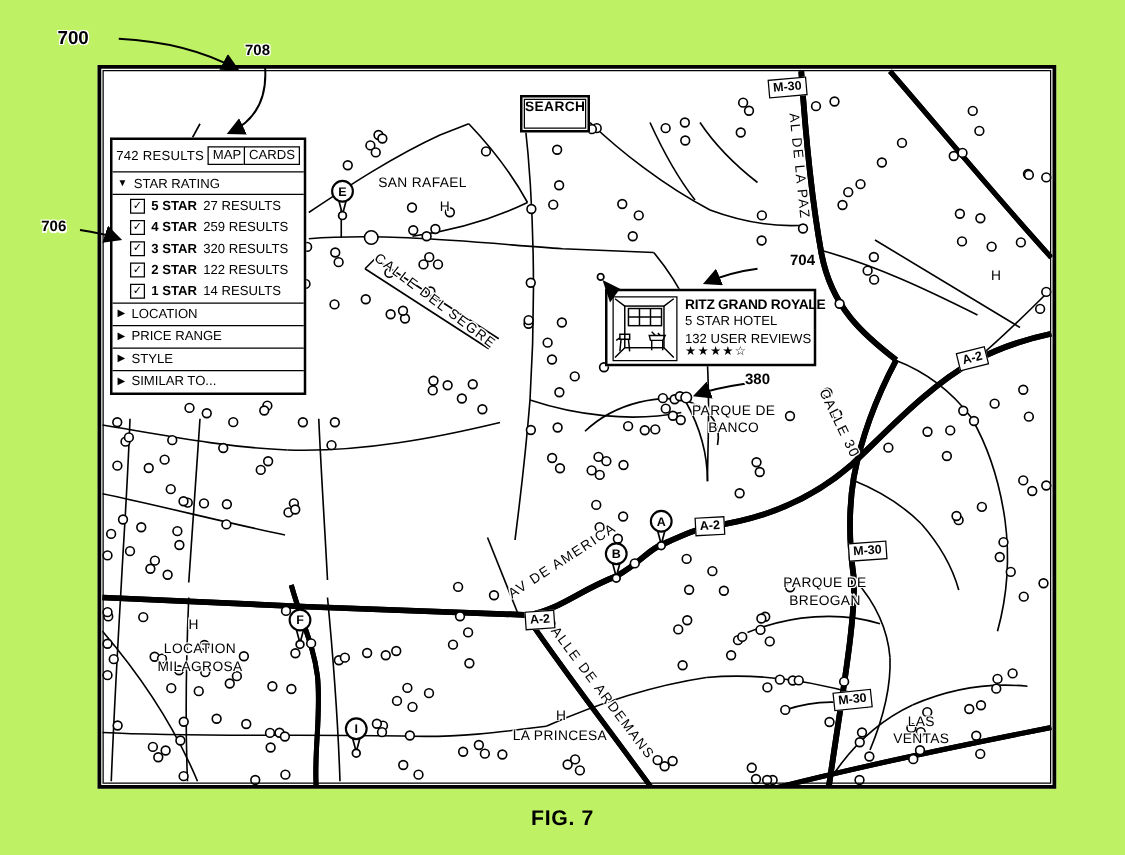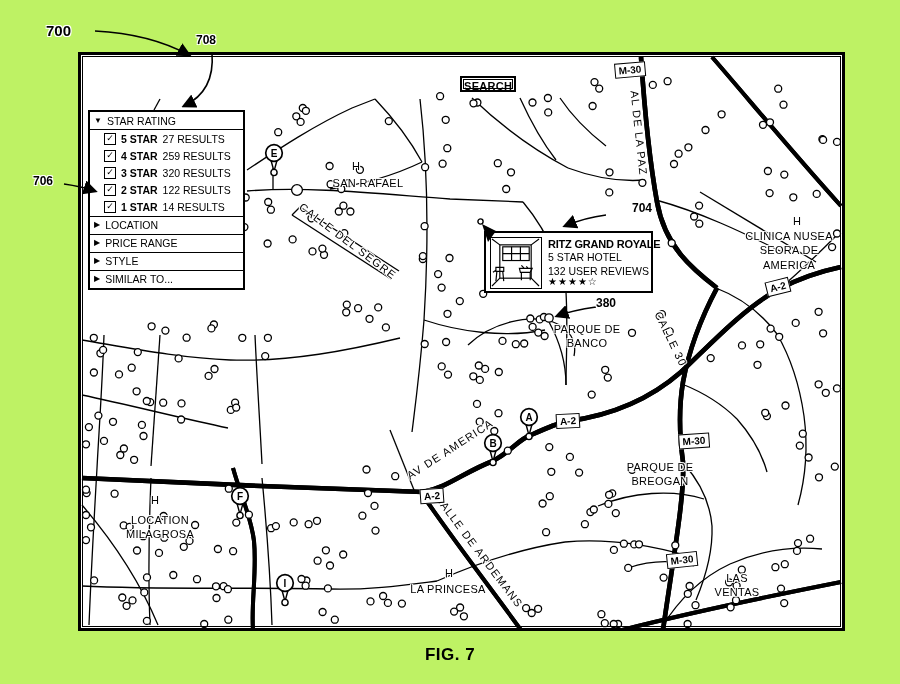--- a/index.html
+++ b/index.html
@@ -26,22 +26,22 @@
      text-shadow:-1px -1px 0 #fff,1px -1px 0 #fff,-1px 1px 0 #fff,1px 1px 0 #fff,0 0 2px #fff;}
   .map-label{font-size:11px;letter-spacing:.3px;white-space:pre-line;text-align:center;line-height:1.3;}
   .street-label{font-size:11px;letter-spacing:1.2px;white-space:nowrap;}
   .badge{border:1.7px solid #000;background:#fff;font-weight:bold;font-size:10px;
          padding:0 3px;line-height:13px;text-shadow:none;white-space:nowrap;}
   
   .ui{position:absolute;background:#fff;border:2px solid #000;box-sizing:border-box;}
   .searchbar{left:88px;top:75px;width:372px;height:23px;display:flex;align-items:center;}
   .searchbar .inner{position:absolute;inset:0;border:1px solid #000;display:flex;align-items:center;padding:0 6px;}
   .query{font-weight:bold;font-size:12px;letter-spacing:.2px;}
-  .searchbtn{position:absolute;left:416px;top:76px;width:56px;height:16px;border:2px solid #000;
-     background:#fff;box-sizing:border-box;padding:1px;cursor:pointer;margin-left:44px;}
+  .searchbtn{position:absolute;left:416px;top:76px;width:56px;height:30px;border:2px solid #000;
+     background:#fff;box-sizing:border-box;padding:1px;cursor:pointer;}
   .searchbtn .in{display:block;border:1px solid #000;height:100%;box-sizing:border-box;
      font-size:11px;font-weight:bold;text-align:center;line-height:13px;letter-spacing:.3px;}
   .panel{left:88px;top:110px;width:157px;font-size:10.5px;}
   .p-row1{display:flex;align-items:center;padding:3px 3px;border-bottom:1.7px solid #000;height:19px;}
   .p-count{flex:1;letter-spacing:.2px;}
   .tab{border:1.7px solid #000;padding:0 3px;line-height:13px;background:#fff;cursor:pointer;}
   .tab+.tab{margin-left:-1.7px;}
   .sec-head{display:flex;align-items:center;gap:5px;padding:2.5px 4px;cursor:pointer;}
   .sec-head.expanded{border-bottom:1.7px solid #000;}
   .sec-head.collapsed{border-top:1.7px solid #000;}
@@ -464,25 +464,23 @@
               <path class="pin-stem" d="M 281.8,589.5 L 285,601.5 L 288.2,589.5"></path>
               <circle class="pin-stem" cx="285" cy="602.5" r="3.1"></circle>
               <circle class="pin-shape" cx="285" cy="583" r="8.3"></circle>
               <text class="pin-letter" x="285" y="586.6">I</text>
             </g>
           </g>
       </svg>
     </div>
 
     <div class="layer z20" id="map-anno">
-        <div class="map-label" style="left: 368px; top: 147px; margin-top: 36px;">SAN RAFAEL</div>
+        <div class="map-label" style="left: 338px; top: 147px;">SAN RAFAEL</div>
         <div class="map-label" style="left: 356px; top: 166px;">H</div>
         <div class="map-label" style="left: 797px; top: 221px;">H</div>
-        <div class="map-label" style="left: 789px; top: 250px;">CLINICA NUSEA
-SEORA DE AMERICA</div>
         <div class="map-label" style="left: 587px; top: 336px;">PARQUE DE
 BANCO</div>
         <div class="map-label" style="left: 660px; top: 474px;">PARQUE DE
 BREOGAN</div>
         <div class="map-label" style="left: 737px; top: 585px;">LAS
 VENTAS</div>
         <div class="map-label" style="left: 155px; top: 500px;">H</div>
         <div class="map-label" style="left: 160px; top: 527px;">LOCATION
 MILAGROSA</div>
         <div class="map-label" style="left: 449px; top: 573px;">H</div>
@@ -500,20 +498,25 @@
         <div class="badge" style="left: 778px; top: 287px; transform: translate(-50%, -50%) rotate(-14deg);">A-2</div>
       </div>
 
     <div class="layer z30">
 
       <div class="searchbtn">
         <span class="in">SEARCH</span>
       </div>
 
       <div class="ui panel" id="results-panel">
+        <div class="p-row1">
+          <span class="p-count">742 RESULTS</span>
+          <span class="tab">MAP</span>
+          <span class="tab">CARDS</span>
+        </div>
         <div id="panel-sections">
             <div class="sec-head expanded">
               <span class="tri">▼</span>
               <span>STAR RATING</span>
             </div>
             <div class="star-item">
               <span class="cbx">✓</span>
               <span class="star-lbl">5 STAR</span>
               <span>27 RESULTS</span>
             </div>

